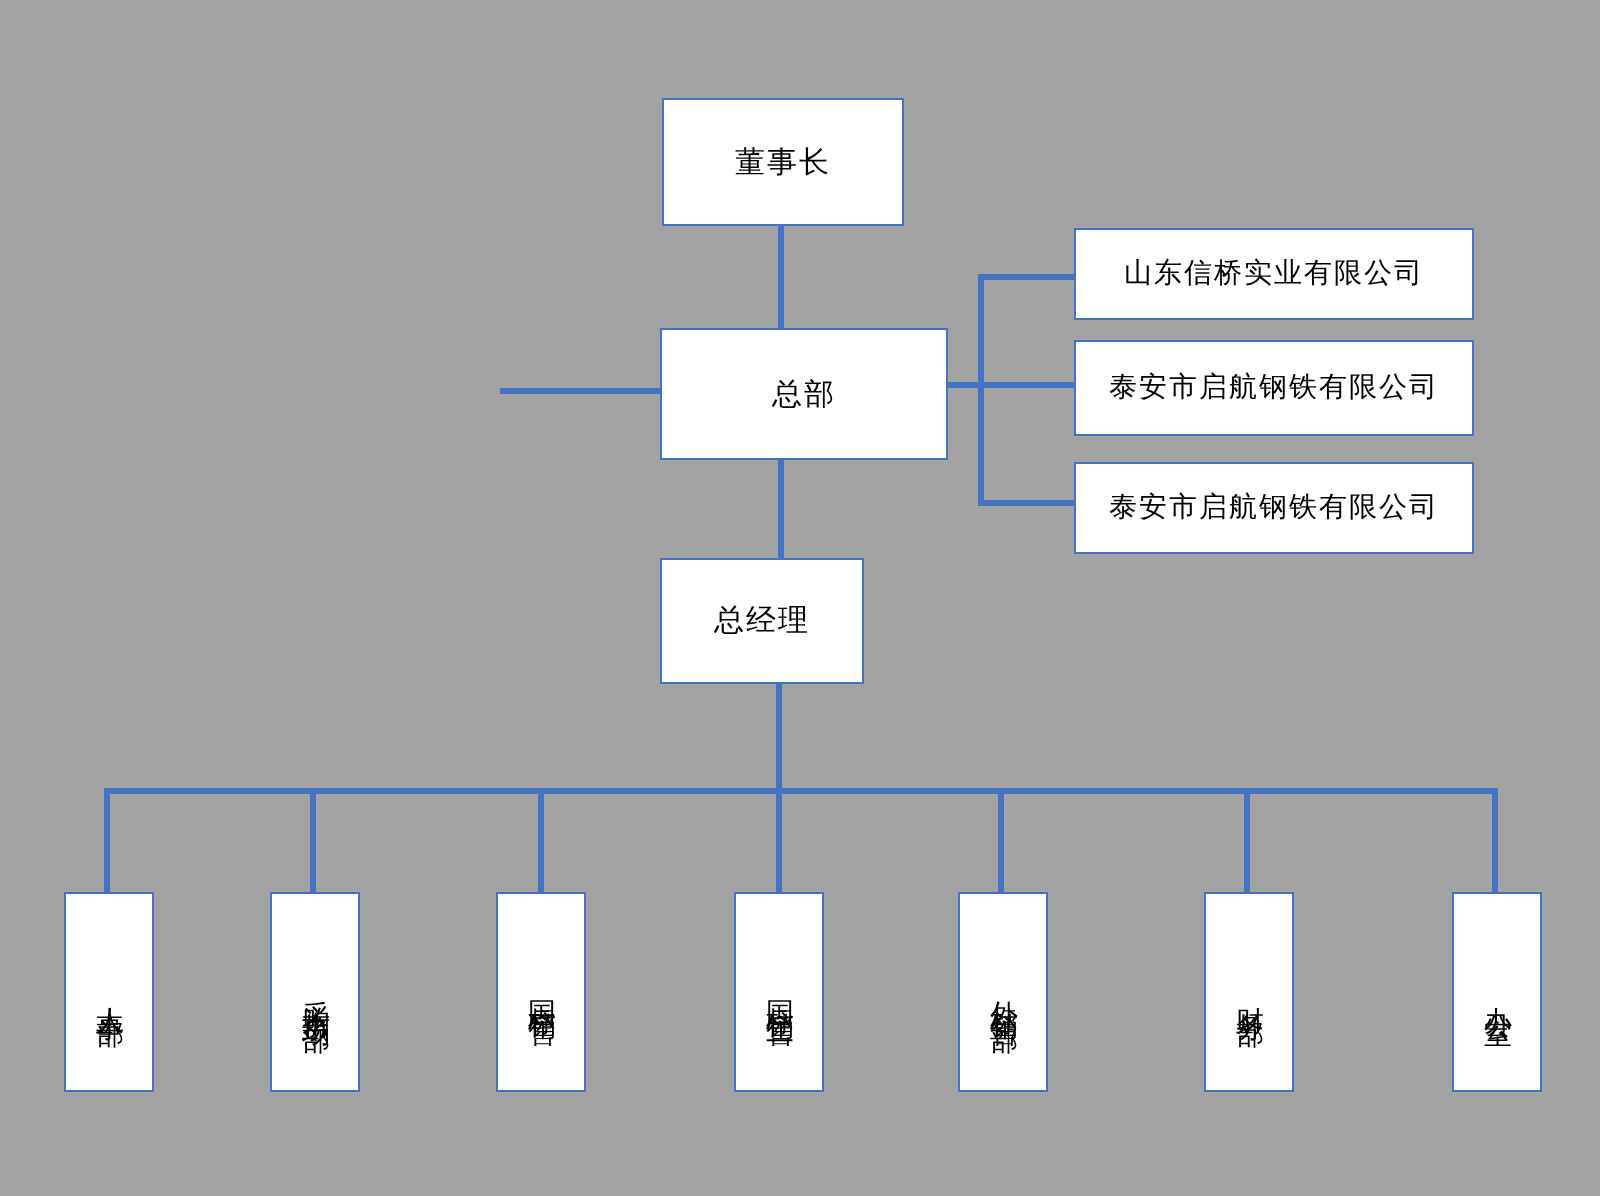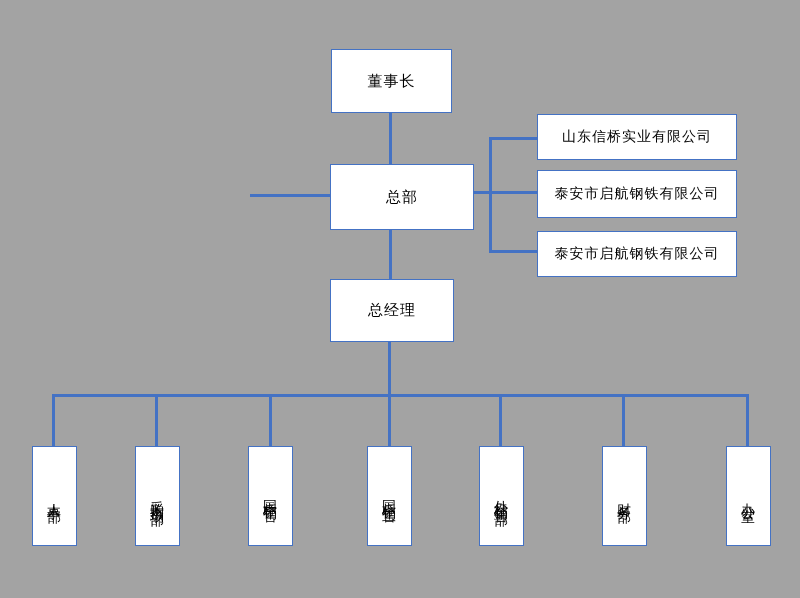--- a/index.html
+++ b/index.html
@@ -38,21 +38,21 @@
     font-size: 14px;
   }
   .line {
     position: absolute;
     background: #4472c4;
   }
   
   .chairman        { left: 331px; top: 49px;  width: 121px; height: 64px; }
   .board           { left: 124px; top: 164px; width: 126px; height: 66px; }
   .hq              { left: 330px; top: 164px; width: 144px; height: 66px; }
-  .gm              { left: 330px; top: 279px; width: 124px; height: 63px; }
+  .gm              { left: 330px; top: 279px; width: 102px; height: 63px; }
   .sub0            { left: 537px; top: 114px; width: 200px; height: 46px; }
   .sub1            { left: 537px; top: 170px; width: 200px; height: 48px; }
   .sub2            { left: 537px; top: 231px; width: 200px; height: 46px; }
   .dept            { top: 446px; width: 45px; height: 100px; }
   .d0 { left: 32px; }  .d1 { left: 135px; } .d2 { left: 248px; }
   .d3 { left: 367px; } .d4 { left: 479px; } .d5 { left: 602px; }
   .d6 { left: 726px; }
   
   .c-chairman-hq   { left: 389px; top: 113px; width: 3px;  height: 51px; }
   .c-board-hq      { left: 250px; top: 194px; width: 80px;  height: 3px; }

